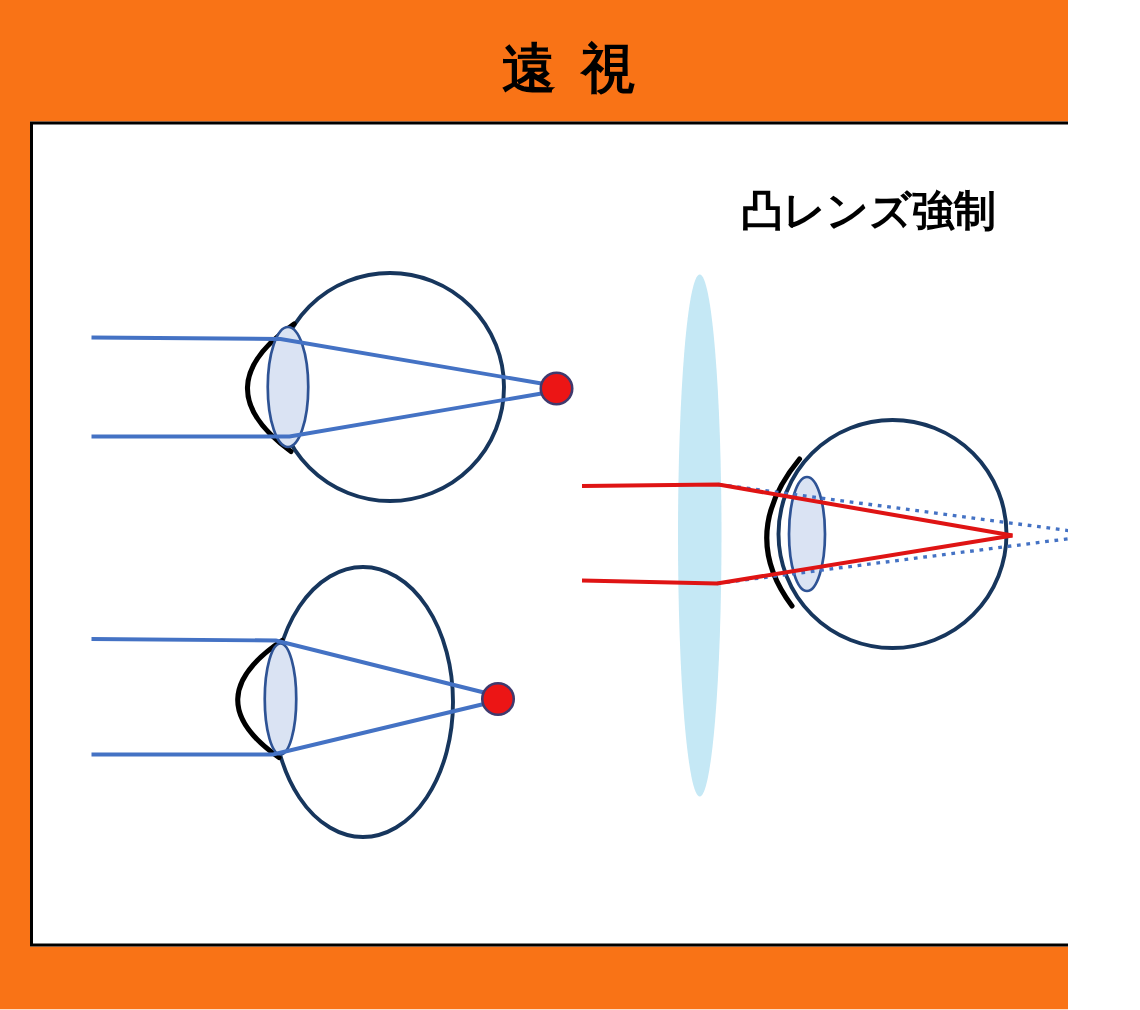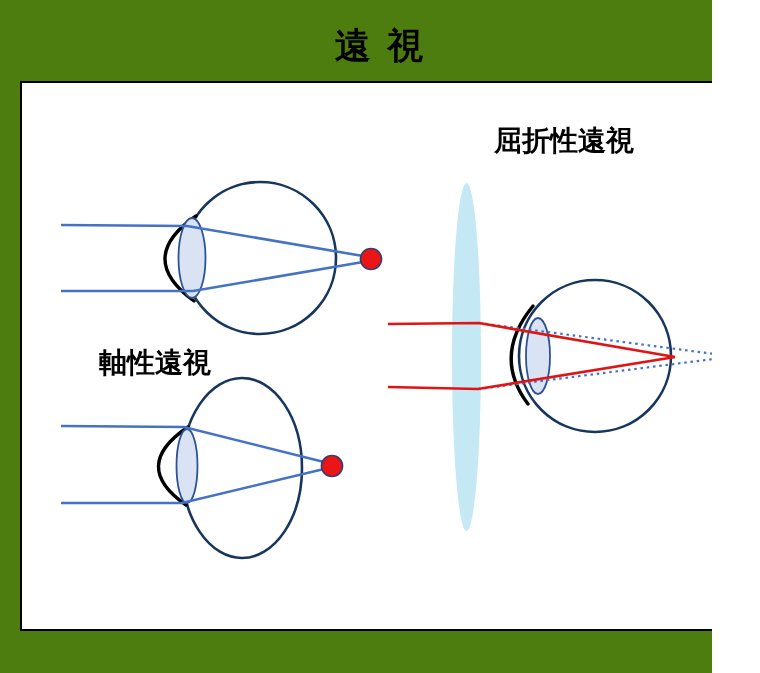--- a/index.html
+++ b/index.html
@@ -1,19 +1,19 @@
 <!DOCTYPE html>
 <html><head>
 <meta charset="utf-8">
 <style>
   html,body{margin:0;padding:0;background:#fff;}
   #stage{
     position:relative;
     width:712px;height:673px;
-    background:#4d7c0f;
+    background:#f97316;
     font-family:"DejaVu Sans","Liberation Sans",sans-serif;
     overflow:hidden;
   }
   .title{
     position:absolute;left:0;top:22px;width:760px;
     text-align:center;font-size:36px;font-weight:bold;color:#000;
     letter-spacing:2px;
   }
   .frame{
     position:absolute;left:20px;top:81px;width:733px;height:546px;
@@ -30,22 +30,21 @@
 </style>
 </head>
 <body>
 
 <div id="stage">
 
   <div class="title">遠 視</div>
 
   <div class="frame"></div>
 
-  <div class="section-label" id="label-correction">屈折性遠視</div>
-  <div class="section-label" id="label-axial">軸性遠視</div>
+  <div class="section-label" id="label-correction">凸レンズ強制</div>
 
   <svg width="760" height="673" viewBox="0 0 760 673">
 
     <g>
       <circle cx="260" cy="258" r="76" fill="none" stroke-width="2.6" stroke="#17365D"></circle>
       <path d="M 196 216 Q 135 258 194 301" fill="none" stroke-width="3.4" stroke-linecap="round" stroke="#000000"></path>
       <ellipse cx="192" cy="258" rx="13.5" ry="40" stroke-width="1.8" fill="#DAE3F3" stroke="#2E5395"></ellipse>
       <polyline points="61,225 187,226 363,256" fill="none" stroke-width="2.6" stroke="#4472C4"></polyline>
       <polyline points="61,291 193,291 363,262" fill="none" stroke-width="2.6" stroke="#4472C4"></polyline>
       <circle cx="371" cy="259" r="10.5" stroke-width="1.7" fill="#EC1515" stroke="#3F3A6E"></circle>

